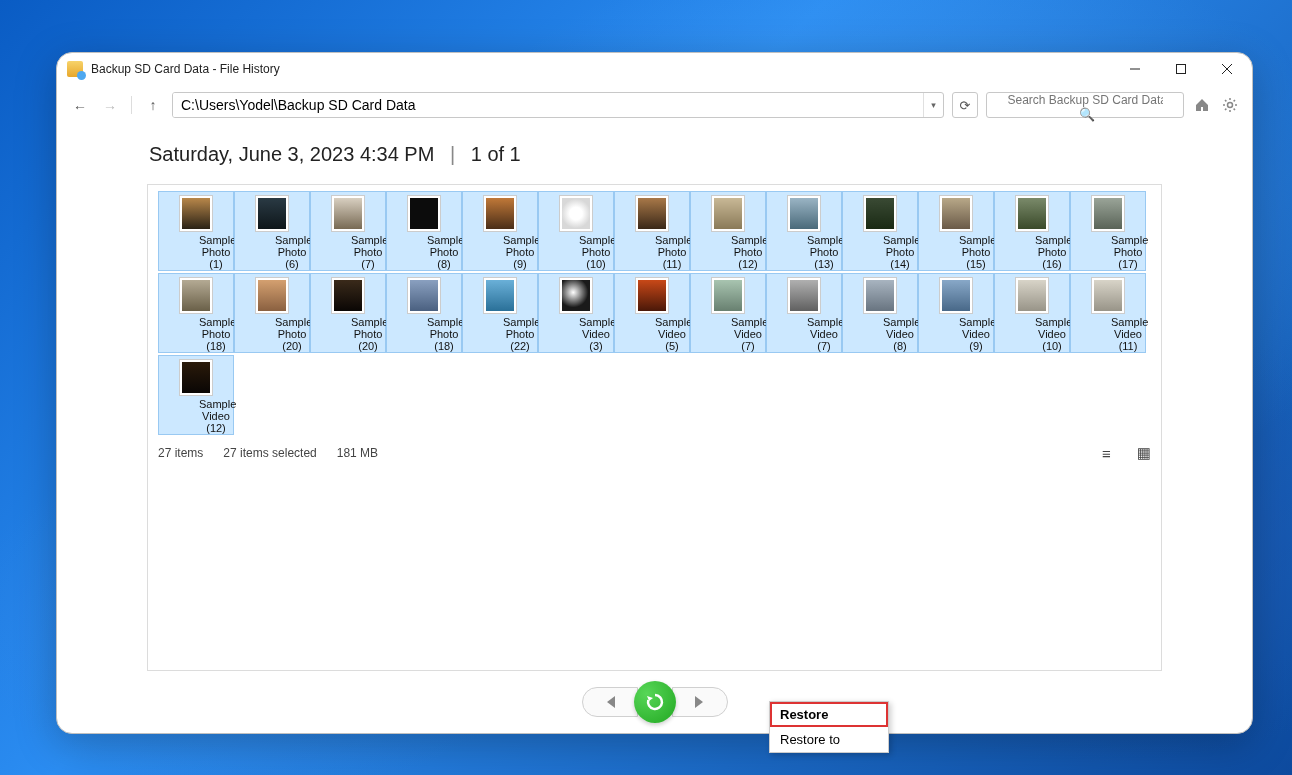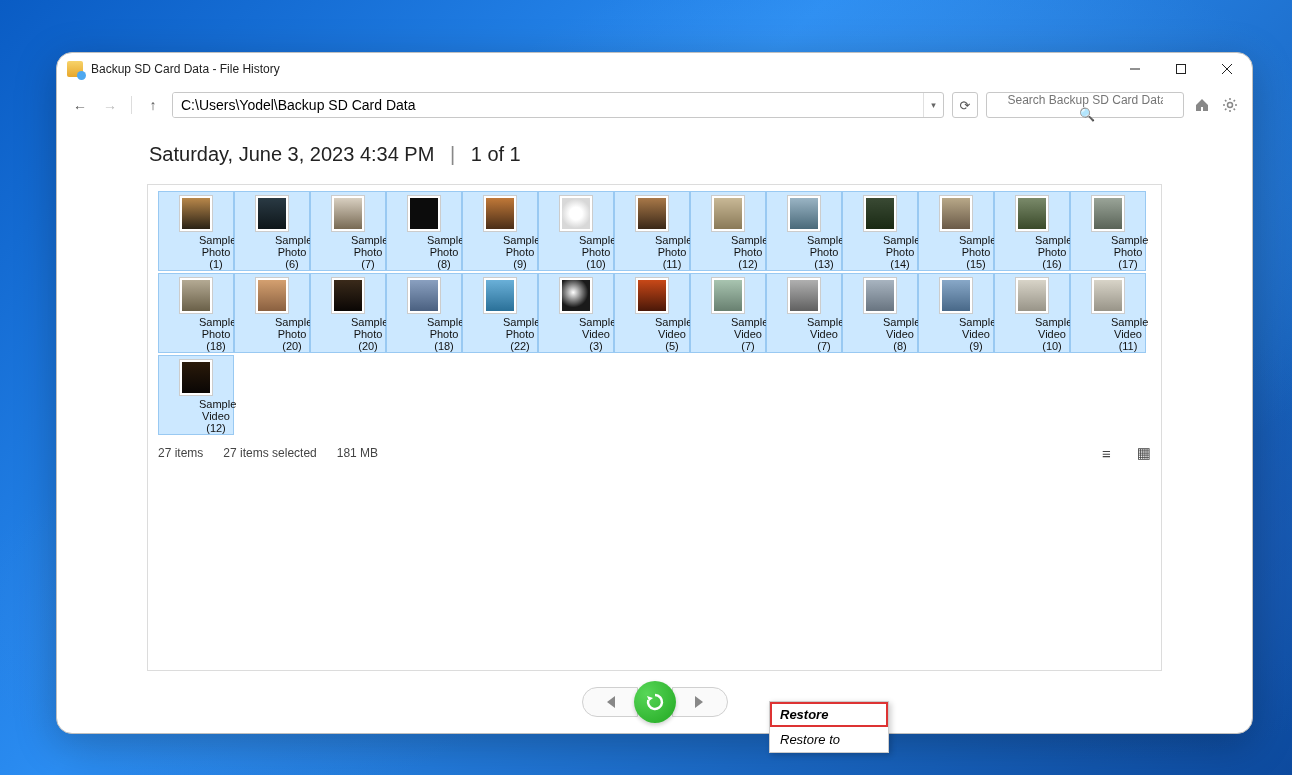--- a/index.html
+++ b/index.html
@@ -224,21 +224,20 @@
   width: 120px;
   background: #fff;
   border: 1px solid #ccc;
   box-shadow: 2px 2px 6px rgba(0,0,0,0.2);
   z-index: 5;
   font-size: 13px;
 }
 .cm-item {
   padding: 5px 10px;
   cursor: pointer;
-  font-style: italic;
 }
 .cm-item.hl { border: 2px solid #d33; padding: 3px 8px; font-weight: 600;}
 
 
 .t1{background:linear-gradient(#b8874a,#2a2216);}
 .t2{background:linear-gradient(#2a3a44,#0e161a);}
 .t3{background:linear-gradient(#d8cfc0,#786a54);}
 .t4{background:#0c0c0c;}
 .t5{background:linear-gradient(#c07838,#4a2e18);}
 .t6{background:radial-gradient(circle,#fff 30%,#d8d8d8 70%);}

